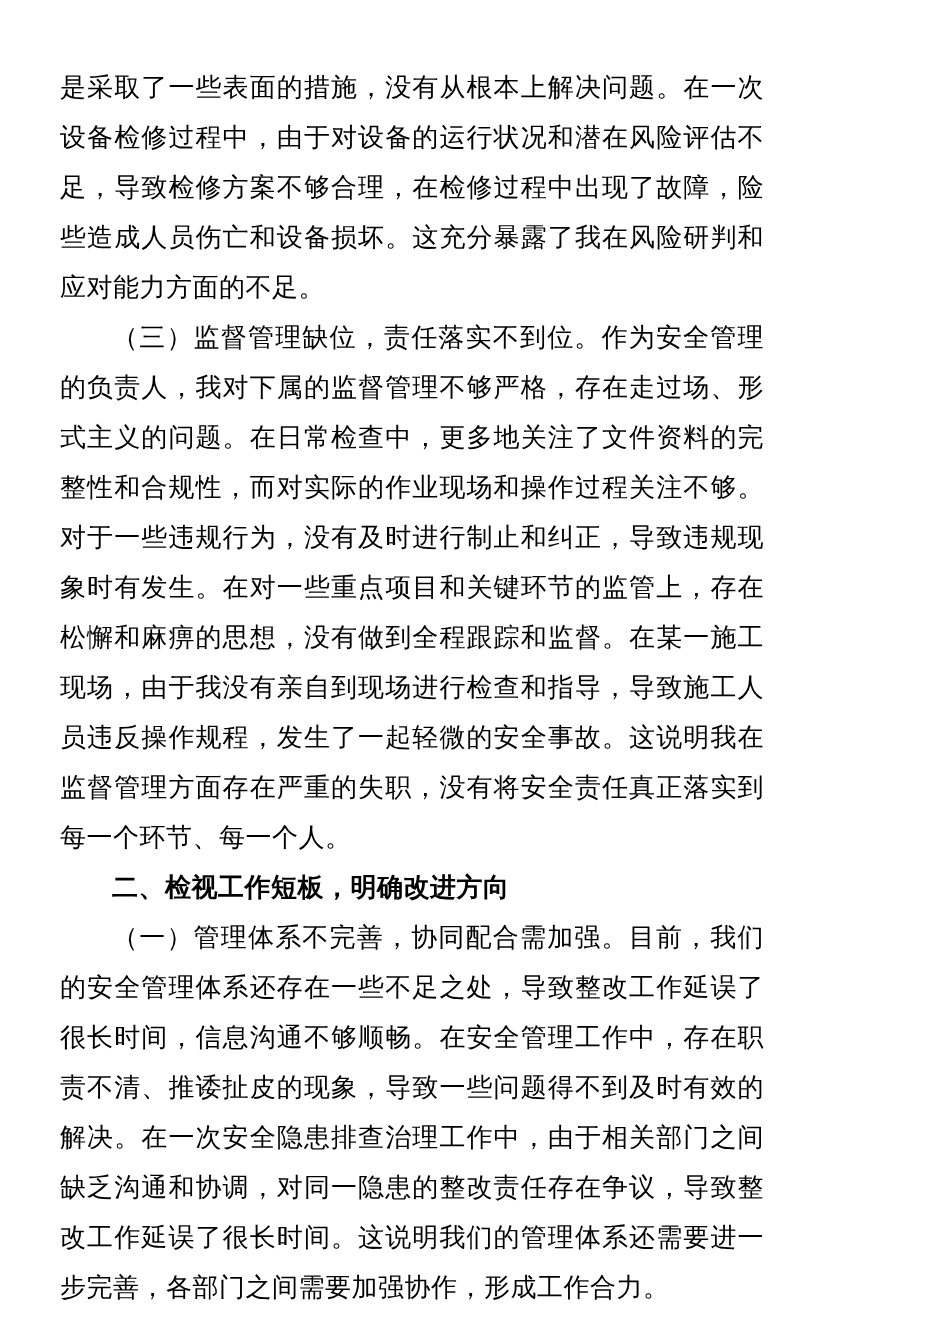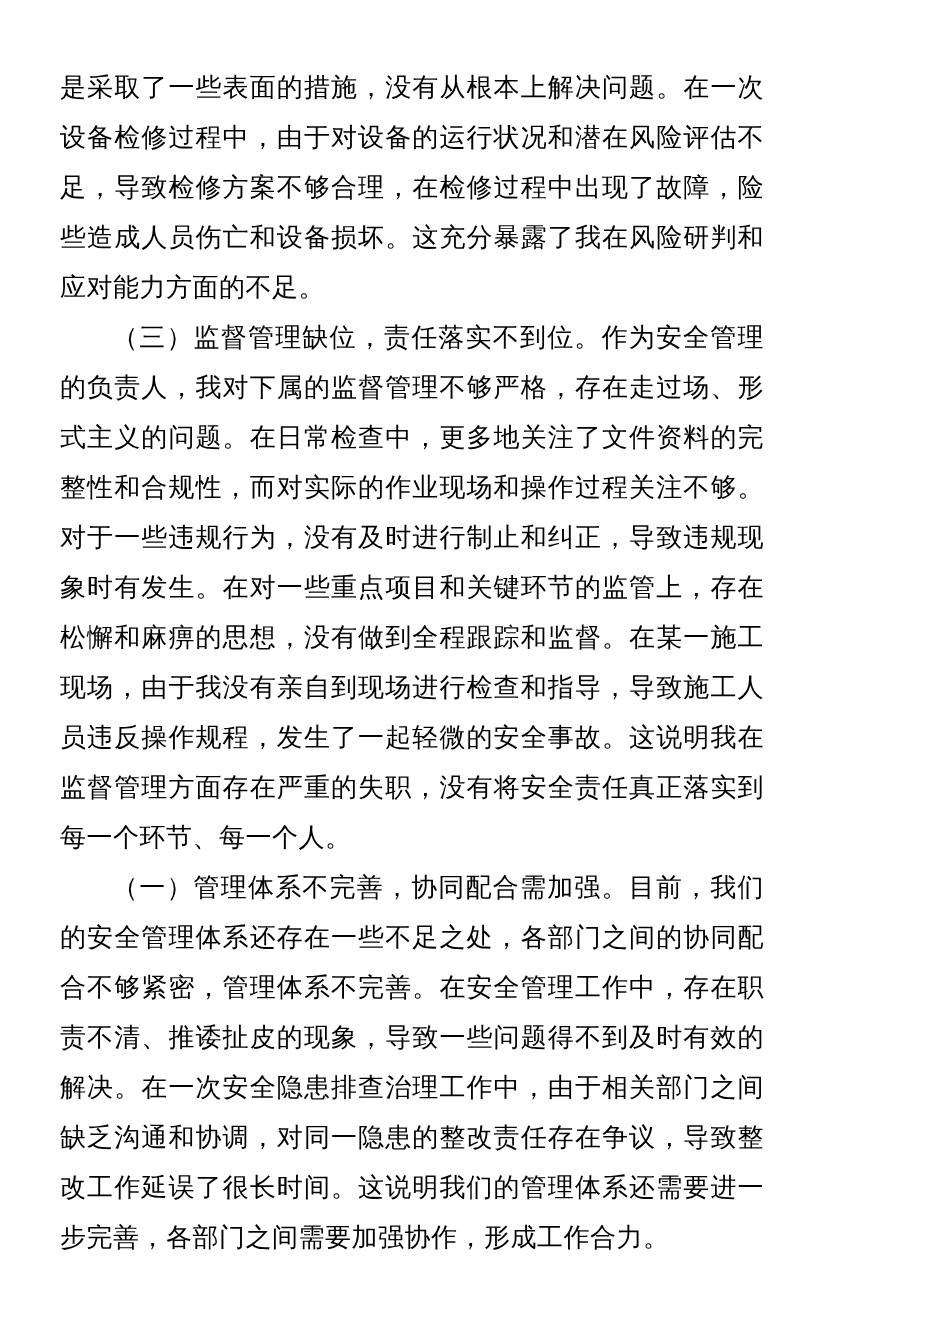--- a/index.html
+++ b/index.html
@@ -38,15 +38,16 @@
     font-weight: bold;
   }
 </style>
 </head>
 <body>
 
 <div class="page">
   <div class="doc-body">
       <p class="">是采取了一些表面的措施，没有从根本上解决问题。在一次设备检修过程中，由于对设备的运行状况和潜在风险评估不足，导致检修方案不够合理，在检修过程中出现了故障，险些造成人员伤亡和设备损坏。这充分暴露了我在风险研判和应对能力方面的不足。</p>
       <p class="indent">（三）监督管理缺位，责任落实不到位。作为安全管理的负责人，我对下属的监督管理不够严格，存在走过场、形式主义的问题。在日常检查中，更多地关注了文件资料的完整性和合规性，而对实际的作业现场和操作过程关注不够。对于一些违规行为，没有及时进行制止和纠正，导致违规现象时有发生。在对一些重点项目和关键环节的监管上，存在松懈和麻痹的思想，没有做到全程跟踪和监督。在某一施工现场，由于我没有亲自到现场进行检查和指导，导致施工人员违反操作规程，发生了一起轻微的安全事故。这说明我在监督管理方面存在严重的失职，没有将安全责任真正落实到每一个环节、每一个人。</p>
-      <p class="indent">（一）管理体系不完善，协同配合需加强。目前，我们的安全管理体系还存在一些不足之处，各部门之间的协同配合不够紧密，管理体系不完善。在安全管理工作中，存在职责不清、推诿扯皮的现象，导致一些问题得不到及时有效的解决。在一次安全隐患排查治理工作中，由于相关部门之间缺乏沟通和协调，对同一隐患的整改责任存在争议，导致整改工作延误了很长时间。这说明我们的管理体系还需要进一步完善，各部门之间需要加强协作，形成工作合力。</p>
+      <p class="heading indent">二、检视工作短板，明确改进方向</p>
+      <p class="indent">（一）管理体系不完善，协同配合需加强。目前，我们的安全管理体系还存在一些不足之处，导致整改工作延误了很长时间，信息沟通不够顺畅。在安全管理工作中，存在职责不清、推诿扯皮的现象，导致一些问题得不到及时有效的解决。在一次安全隐患排查治理工作中，由于相关部门之间缺乏沟通和协调，对同一隐患的整改责任存在争议，导致整改工作延误了很长时间。这说明我们的管理体系还需要进一步完善，各部门之间需要加强协作，形成工作合力。</p>
     </div>
 </div>
 
 </body></html>

